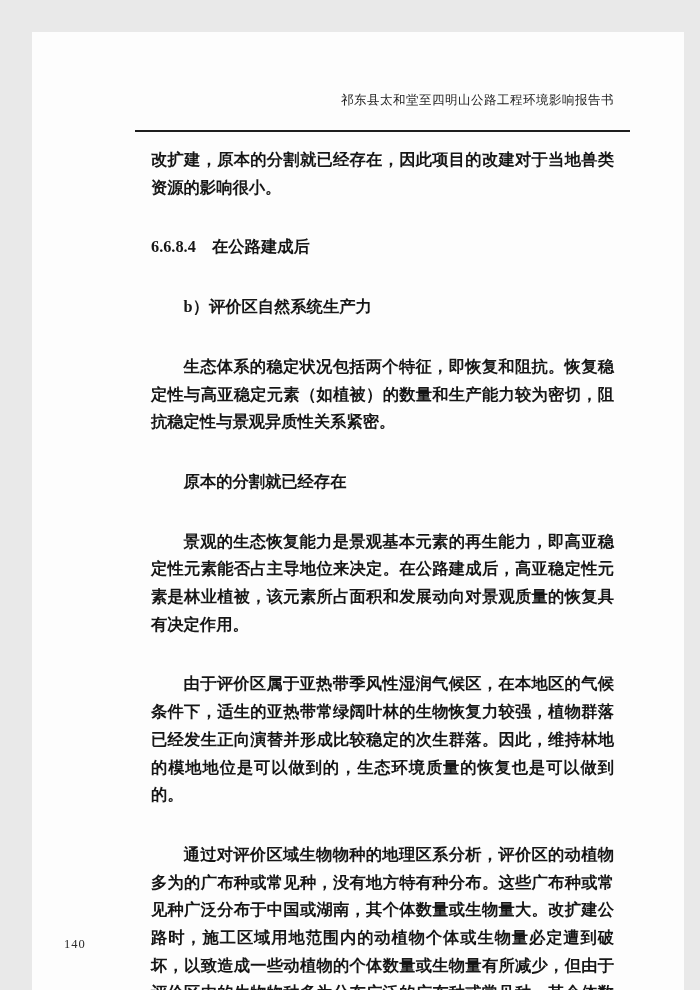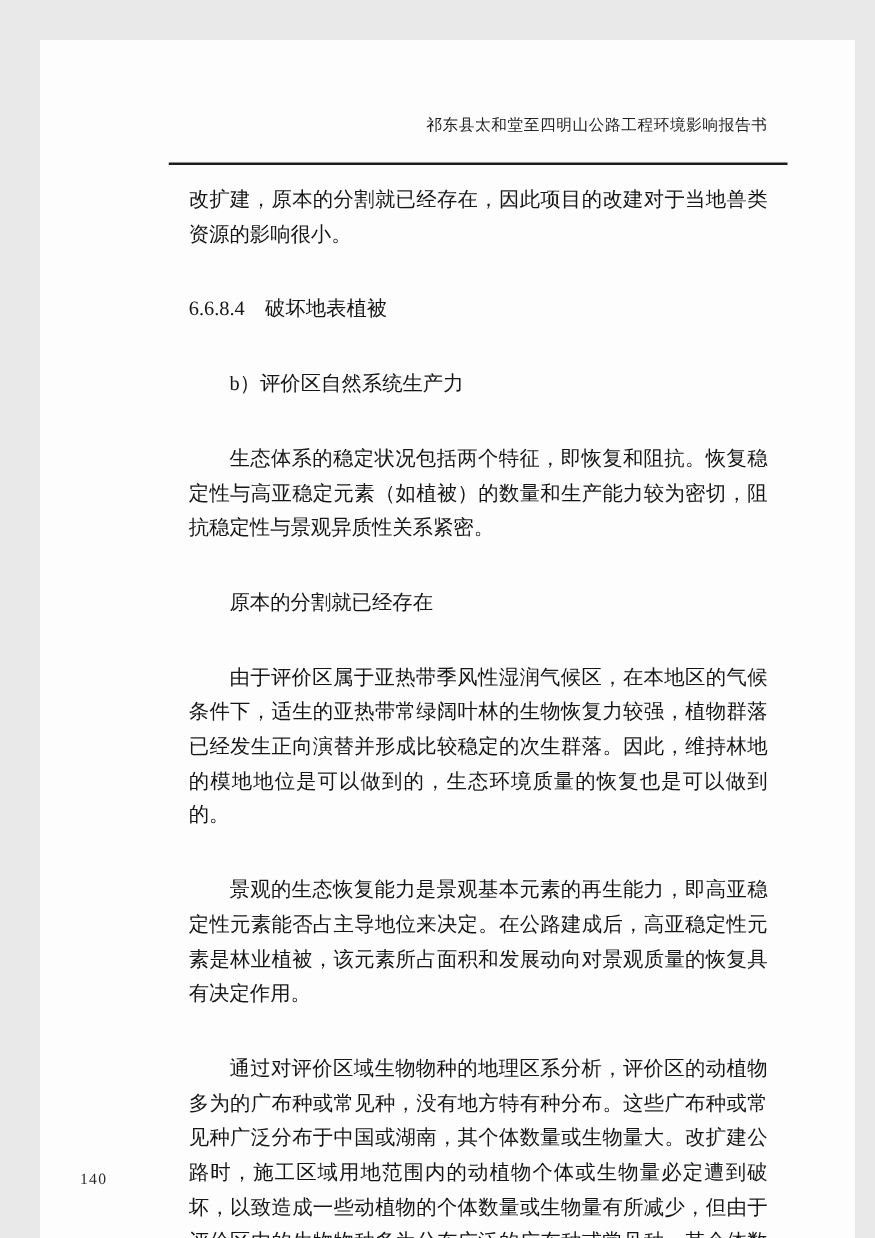--- a/index.html
+++ b/index.html
@@ -46,21 +46,21 @@
     position: absolute;
     top: 82px;
     left: 87px;
     right: 86px;
     font-size: 16.3px;
     line-height: 27.7px;
     text-align: justify;
     color: #161616;
   }
 
-  .content p { margin: 0; }
+  .content p { margin: 0; font-weight: bold; }
 
   .para-cont   { text-indent: 0; }
   .sect-head   { text-indent: 0; white-space: pre-wrap; }
   .sub-head    { text-indent: 2em; }
   .para        { text-indent: 2em; }
 
   .footer {
     position: absolute;
     bottom: 54px;
     left: 0;
@@ -78,26 +78,26 @@
 
 <div class="page">
 
   <div class="header">
     <span class="header-title">祁东县太和堂至四明山公路工程环境影响报告书</span>
     <div class="header-rule"></div>
   </div>
 
   <div class="content">
     <p class="para-cont">改扩建，原本的分割就已经存在，因此项目的改建对于当地兽类资源的影响很小。</p>
-    <p class="sect-head">6.6.8.4　破坏地表植被</p>
+    <p class="sect-head">6.6.8.4　在公路建成后</p>
     <p class="sub-head">b）评价区自然系统生产力</p>
     <p class="para">生态体系的稳定状况包括两个特征，即恢复和阻抗。恢复稳定性与高亚稳定元素（如植被）的数量和生产能力较为密切，阻抗稳定性与景观异质性关系紧密。</p>
     <p class="sub-head">原本的分割就已经存在</p>
+    <p class="para">景观的生态恢复能力是景观基本元素的再生能力，即高亚稳定性元素能否占主导地位来决定。在公路建成后，高亚稳定性元素是林业植被，该元素所占面积和发展动向对景观质量的恢复具有决定作用。</p>
     <p class="para">由于评价区属于亚热带季风性湿润气候区，在本地区的气候条件下，适生的亚热带常绿阔叶林的生物恢复力较强，植物群落已经发生正向演替并形成比较稳定的次生群落。因此，维持林地的模地地位是可以做到的，生态环境质量的恢复也是可以做到的。</p>
-    <p class="para">景观的生态恢复能力是景观基本元素的再生能力，即高亚稳定性元素能否占主导地位来决定。在公路建成后，高亚稳定性元素是林业植被，该元素所占面积和发展动向对景观质量的恢复具有决定作用。</p>
     <p class="para">通过对评价区域生物物种的地理区系分析，评价区的动植物多为的广布种或常见种，没有地方特有种分布。这些广布种或常见种广泛分布于中国或湖南，其个体数量或生物量大。改扩建公路时，施工区域用地范围内的动植物个体或生物量必定遭到破坏，以致造成一些动植物的个体数量或生物量有所减少，但由于评价区内的生物物种多为分布广泛的广布种或常见种，其个体数量和生物量大，即使造成一定程度的减少，也绝不会引起这些生物物种的消失或灭绝。故公路改扩建完成前后，其评价区内的生物物种个体数量或生物量具有轻度的减少趋势，而物种多样性则基本保持不变。</p>
   </div>
 
   <div class="footer">
     <span class="page-number">140</span>
   </div>
 
 </div>
 
 </body></html>

